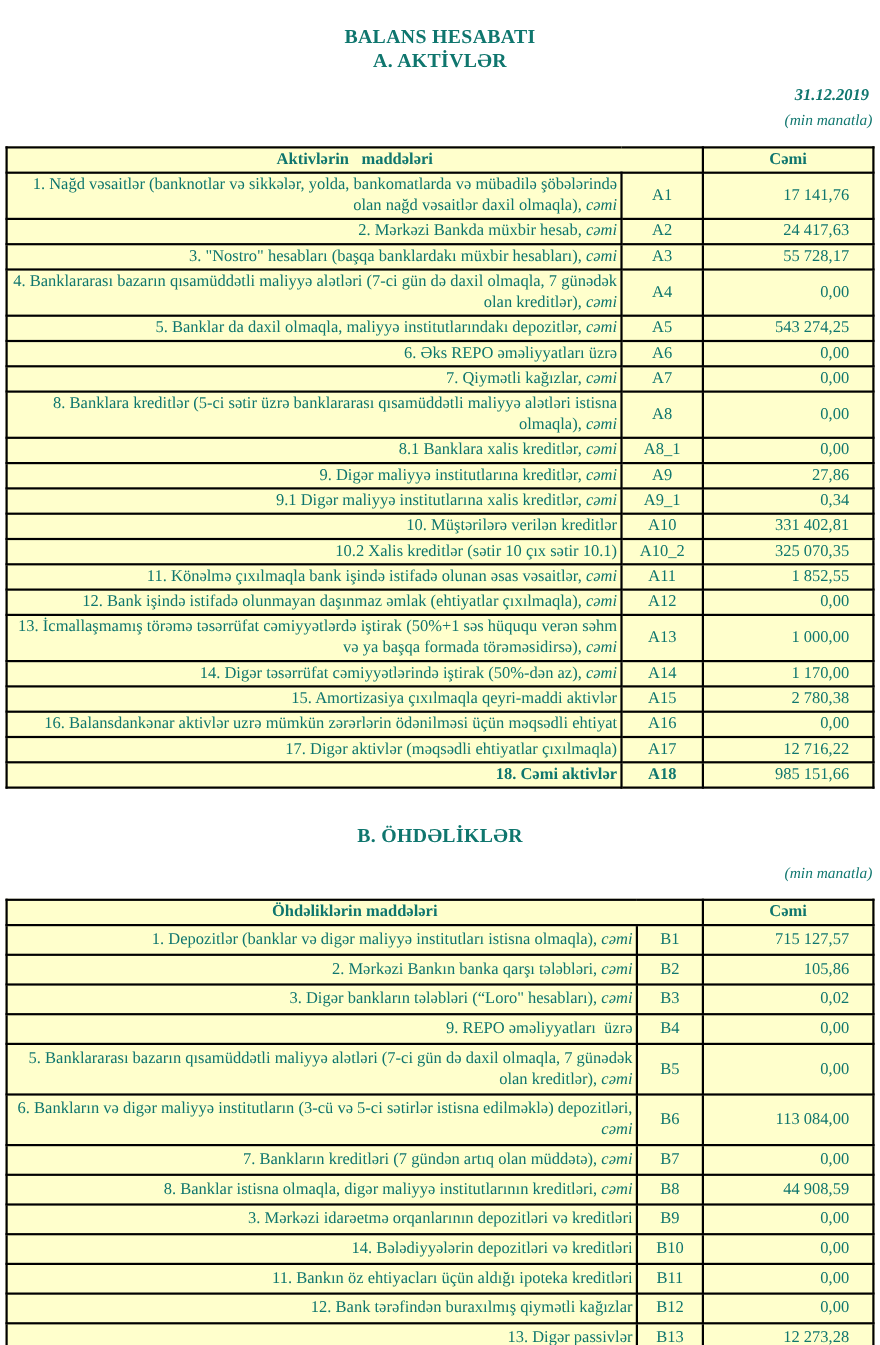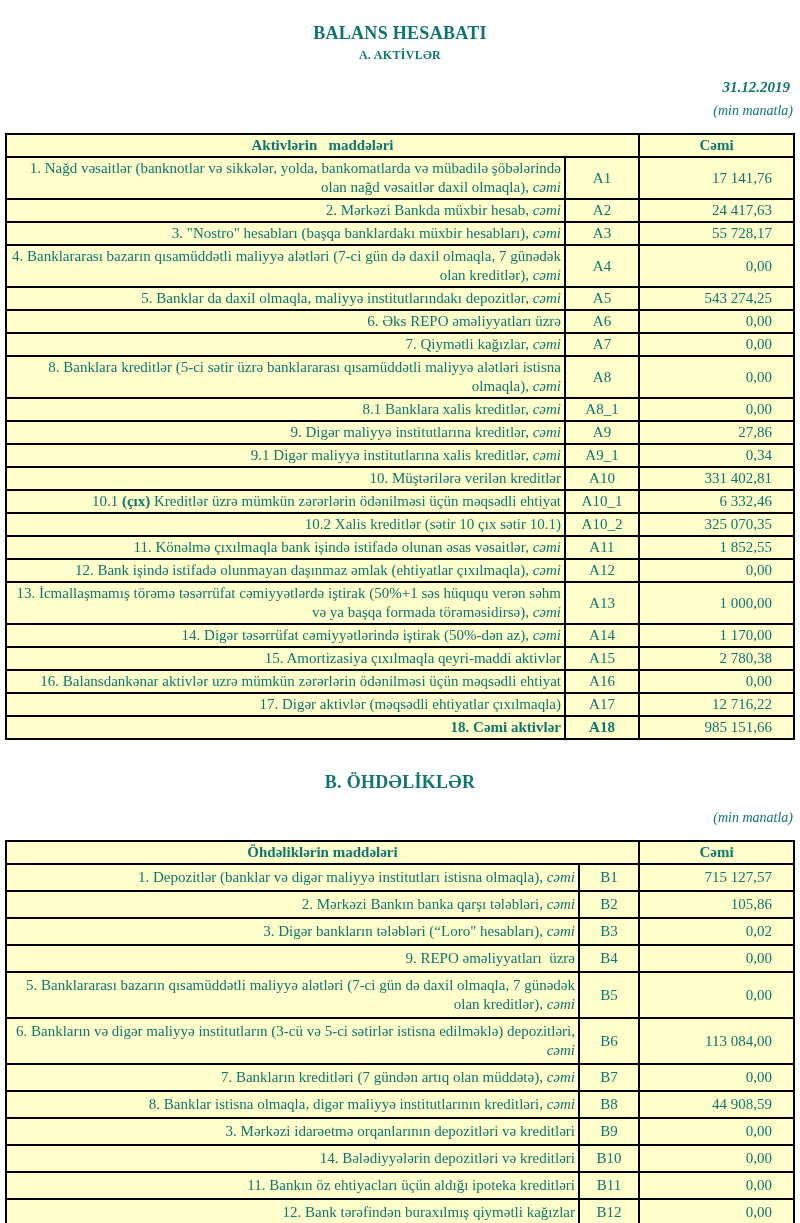--- a/index.html
+++ b/index.html
@@ -3,21 +3,21 @@
 <meta charset="utf-8">
 <style>
   html,body{margin:0;padding:0;background:#e8e8e8;}
   .page{
     width:800px;height:1223px;margin:0 auto;background:#ffffff;
     font-family:Liberation Serif, serif;color:#0f766e;
     box-sizing:border-box;position:relative;overflow:hidden;
   }
   .doc-header{padding-top:22px;text-align:center;}
   .doc-title{font-size:18px;font-weight:bold;line-height:22px;letter-spacing:.3px;}
-  .doc-subtitle{font-size:12px;font-weight:bold;line-height:22px;letter-spacing:.3px;}
+  .doc-subtitle{font-size:18px;font-weight:bold;line-height:22px;letter-spacing:.3px;}
   .date-line{
     text-align:right;padding-right:10px;margin-top:12px;
     font-size:15px;font-weight:bold;font-style:italic;line-height:18px;
   }
   .unit-line{
     text-align:right;padding-right:7px;margin-top:7px;
     font-size:14px;font-style:italic;line-height:16px;
   }
   table.fin{
     border-collapse:collapse;table-layout:fixed;
@@ -122,25 +122,20 @@
           <td class="lbl">9.1 Digər maliyyə institutlarına xalis kreditlər, <i>cəmi</i></td>
           <td class="code">A9_1</td>
           <td class="val">0,34</td>
         </tr>
         <tr>
           <td class="lbl">10. Müştərilərə verilən kreditlər</td>
           <td class="code">A10</td>
           <td class="val">331 402,81</td>
         </tr>
         <tr>
-          <td class="lbl">10.1 <b>(çıx)</b> Kreditlər üzrə mümkün zərərlərin ödənilməsi üçün məqsədli ehtiyat</td>
-          <td class="code">A10_1</td>
-          <td class="val">6 332,46</td>
-        </tr>
-        <tr>
           <td class="lbl">10.2 Xalis kreditlər (sətir 10 çıx sətir 10.1)</td>
           <td class="code">A10_2</td>
           <td class="val">325 070,35</td>
         </tr>
         <tr>
           <td class="lbl">11. Könəlmə çıxılmaqla bank işində istifadə olunan əsas vəsaitlər, <i>cəmi</i></td>
           <td class="code">A11</td>
           <td class="val">1 852,55</td>
         </tr>
         <tr>

